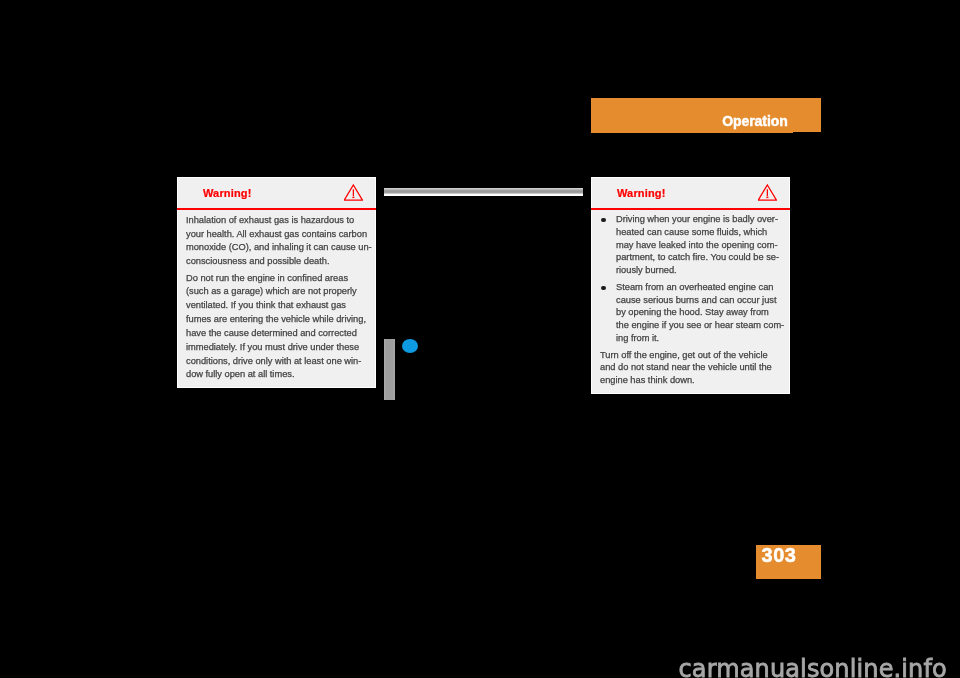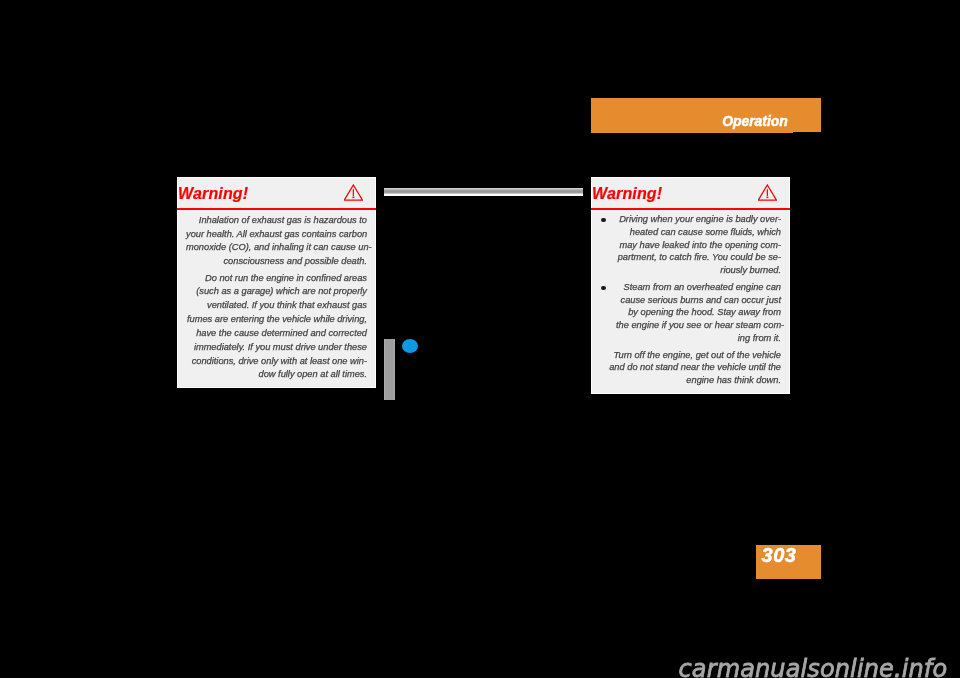--- a/index.html
+++ b/index.html
@@ -1,47 +1,47 @@
 <!DOCTYPE html>
 <html><head>
 <meta charset="utf-8">
 <title>Operation 303</title>
 <style>
   html,body{margin:0;padding:0;}
   body{width:960px;height:678px;background:#000;overflow:hidden;
        font-family:"Liberation Sans",sans-serif;-webkit-font-smoothing:antialiased;}
-  .page{position:relative;width:960px;height:678px;font-style:italic;}
+  .page{position:relative;width:960px;height:678px;}
 
   
   .hdr{position:absolute;left:591px;top:98px;width:230.4px;height:33.9px;background:#e48c2e;}
   .hdr-step{position:absolute;left:591px;top:131px;width:202px;height:1.6px;background:#e48c2e;}
   .hdr-title{position:absolute;left:722.2px;top:114px;color:#fff;font-size:14px;font-weight:bold;
              line-height:14px;letter-spacing:-0.06px;-webkit-text-stroke:0.45px #fff;}
 
   
   .pnum{position:absolute;left:755.8px;top:544.8px;width:65.4px;height:34.2px;background:#e48c2e;}
   .pnum-label{position:absolute;left:761.6px;top:548.4px;color:#fff;font-size:20px;font-weight:bold;
               line-height:14px;letter-spacing:0.45px;-webkit-text-stroke:0.45px #fff;}
 
   
   .warn{position:absolute;background:#f0f0f0;border:1.4px solid #ffffff;box-sizing:border-box;}
   .warn-head{position:relative;height:30px;}
-  .warn-title{position:absolute;left:0;top:10px;color:#ff0000;font-size:16px;line-height:11px;font-weight:bold;
+  .warn-title{position:absolute;left:25px;top:10px;color:#ff0000;font-size:11px;line-height:11px;font-weight:bold;
               letter-spacing:0.15px;-webkit-text-stroke:0.22px #ff0000;}
   .warn-icon{position:absolute;right:12px;top:6px;line-height:0;}
   .warn-rule{position:relative;left:-1.4px;width:199px;height:2.2px;background:#ff0000;}
   .warn-body{padding:3.5px 8px 8px 8px;color:#434343;font-size:9.3px;letter-spacing:-0.02px;line-height:13.85px;
              -webkit-text-stroke:0.25px #434343;}
   .para{margin:0 0 2.5px 0;}
   .warn-body > *:last-child{margin-bottom:0;}
   .bullet{position:relative;margin:0 0 4.2px 0;}
   .bullet-mark{position:absolute;left:1.2px;top:4.6px;width:4.4px;height:4.4px;border-radius:50%;
                background:#1c1c1c;font-size:0;line-height:0;}
   .bullet-text{margin-left:16px;}
-  .ln{white-space:pre;text-align:right;}
+  .ln{white-space:pre;}
 
   #warnL{left:177px;top:177px;width:199px;height:211px;}
   #warnR{left:591px;top:177px;width:199px;height:217px;}
   #warnRbody{line-height:12.72px;padding:3px 8px 8px 8px;}
   #warnRbody .bullet-mark{line-height:12.72px;}
 
   
   .hbar{position:absolute;left:384px;top:188px;width:198.5px;height:8px;
         background:linear-gradient(to bottom,
           #d6d6d6 0px,#c8c8c8 1px,#a4a4a4 2.1px,#9a9a9a 3.3px,#9a9a9a 4.2px,

